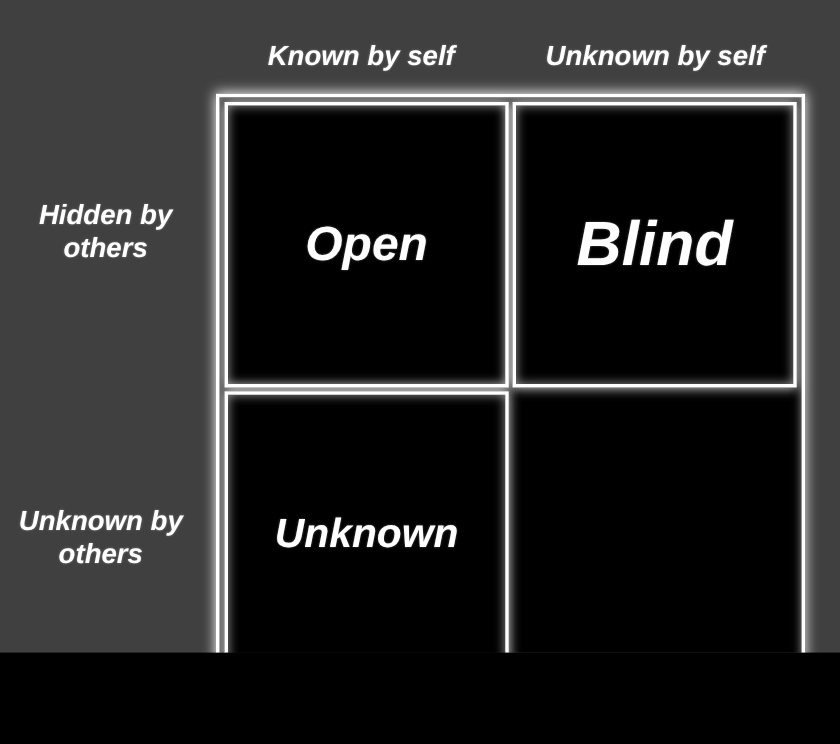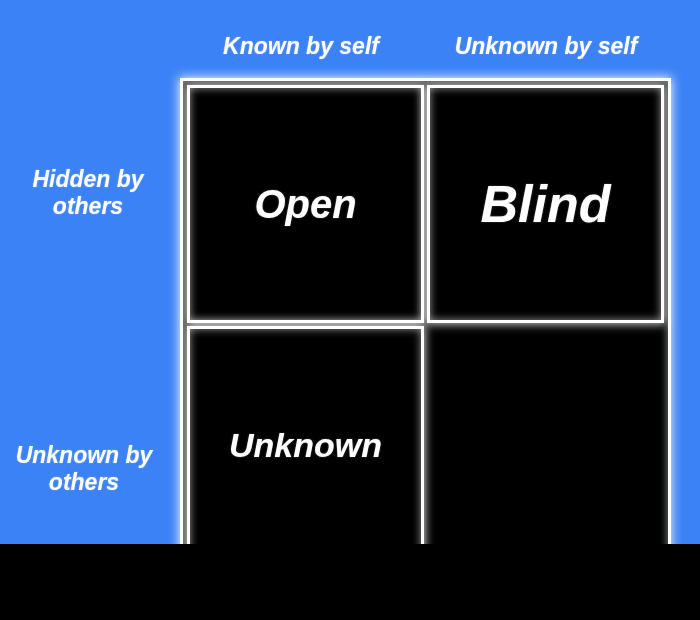--- a/index.html
+++ b/index.html
@@ -4,21 +4,21 @@
 <style>
   html, body {
     margin: 0;
     padding: 0;
     background: #000000;
   }
   .stage {
     position: relative;
     width: 700px;
     height: 544px;
-    background: #3b82f6;
+    background: #404040;
     overflow: hidden;
     color: #ffffff;
     font-family: "Liberation Sans", sans-serif;
     font-weight: bold;
     font-style: italic;
   }
 
   
   .col-header {
     position: absolute;
@@ -35,21 +35,21 @@
   
   .row-header {
     position: absolute;
     width: 156px;
     text-align: center;
     font-size: 23px;
     line-height: 1.18;
     text-shadow: 0 0 2px rgba(255,255,255,0.35);
   }
   .row-header.r1 { left: 10px; top: 166px; }
-  .row-header.r2 { left: 6px;  top: 442px; font-style: italic; }
+  .row-header.r2 { left: 6px;  top: 421px; font-style: italic; }
 
   
   .grid {
     position: absolute;
     left: 180px;
     top: 78px;
     width: 477px;
     height: 479px;
     background: #000000;
     border: 3px solid #ffffff;

